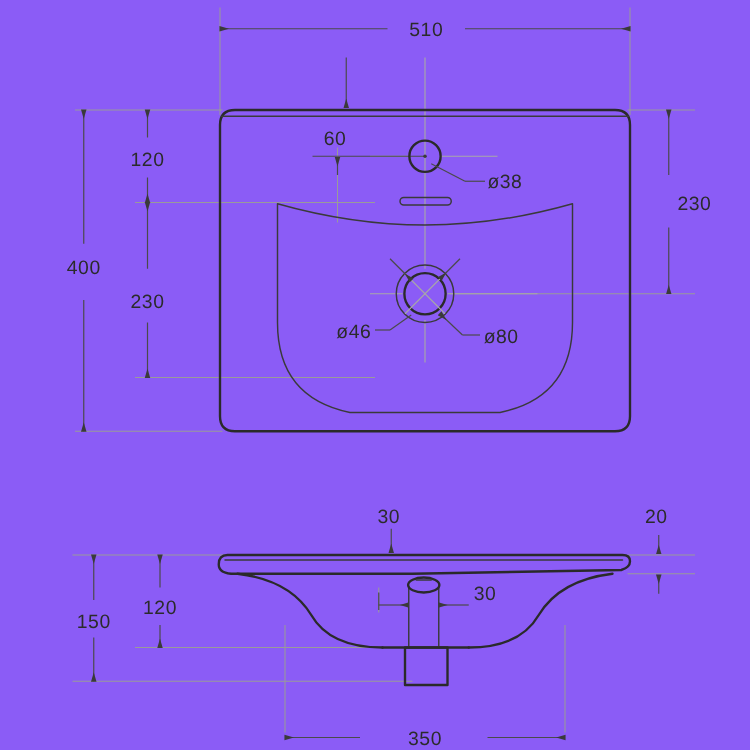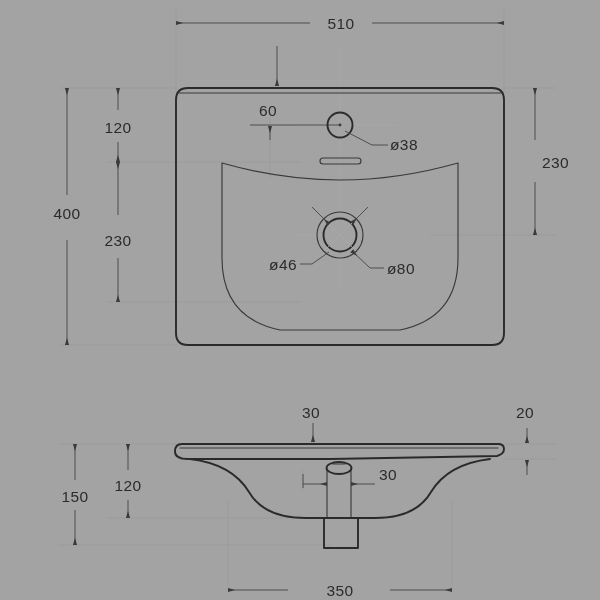--- a/index.html
+++ b/index.html
@@ -8,21 +8,21 @@
     padding: 0;
     background: #ffffff;
   }
   body {
     font-family: "Liberation Sans", sans-serif;
   }
   #drawing-root {
     position: relative;
     width: 600px;
     height: 600px;
-    background: #a3a3a3;
+    background: #8b5cf6;
     overflow: hidden;
   }
   svg.sheet {
     display: block;
     width: 600px;
     height: 600px;
   }
   .dim-text {
     font-family: "Liberation Sans", sans-serif;
     font-size: 15.5px;

